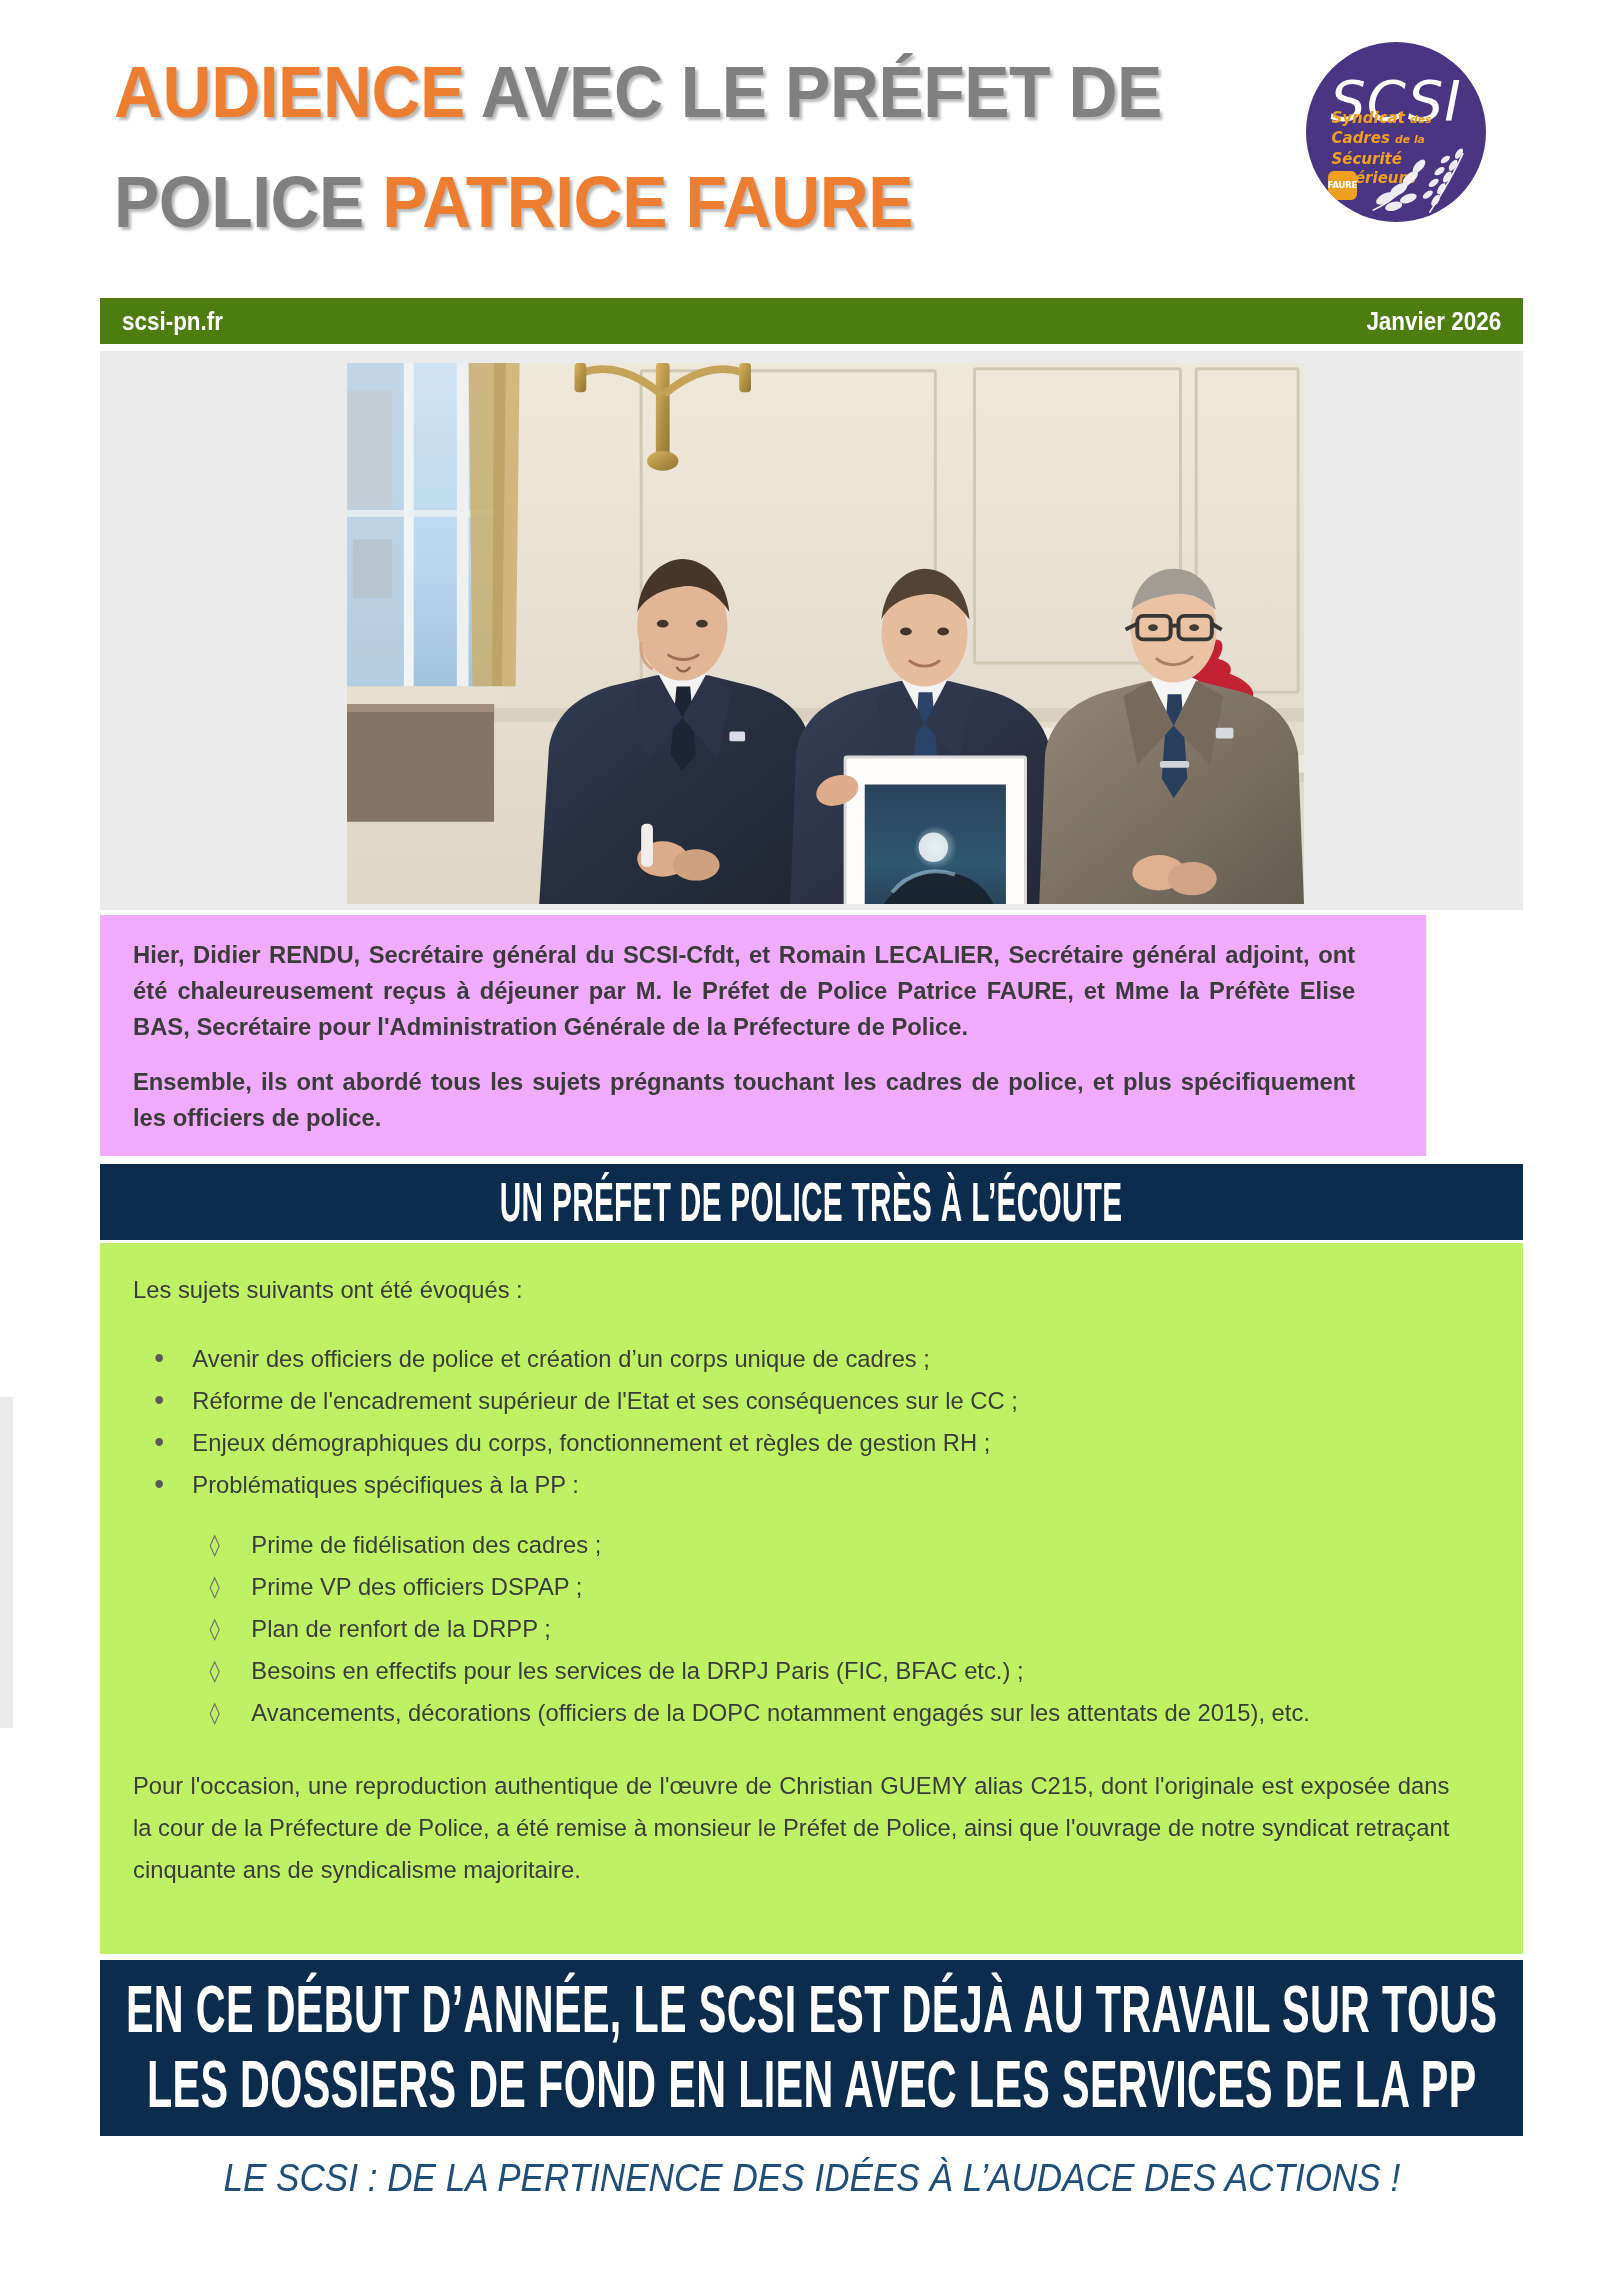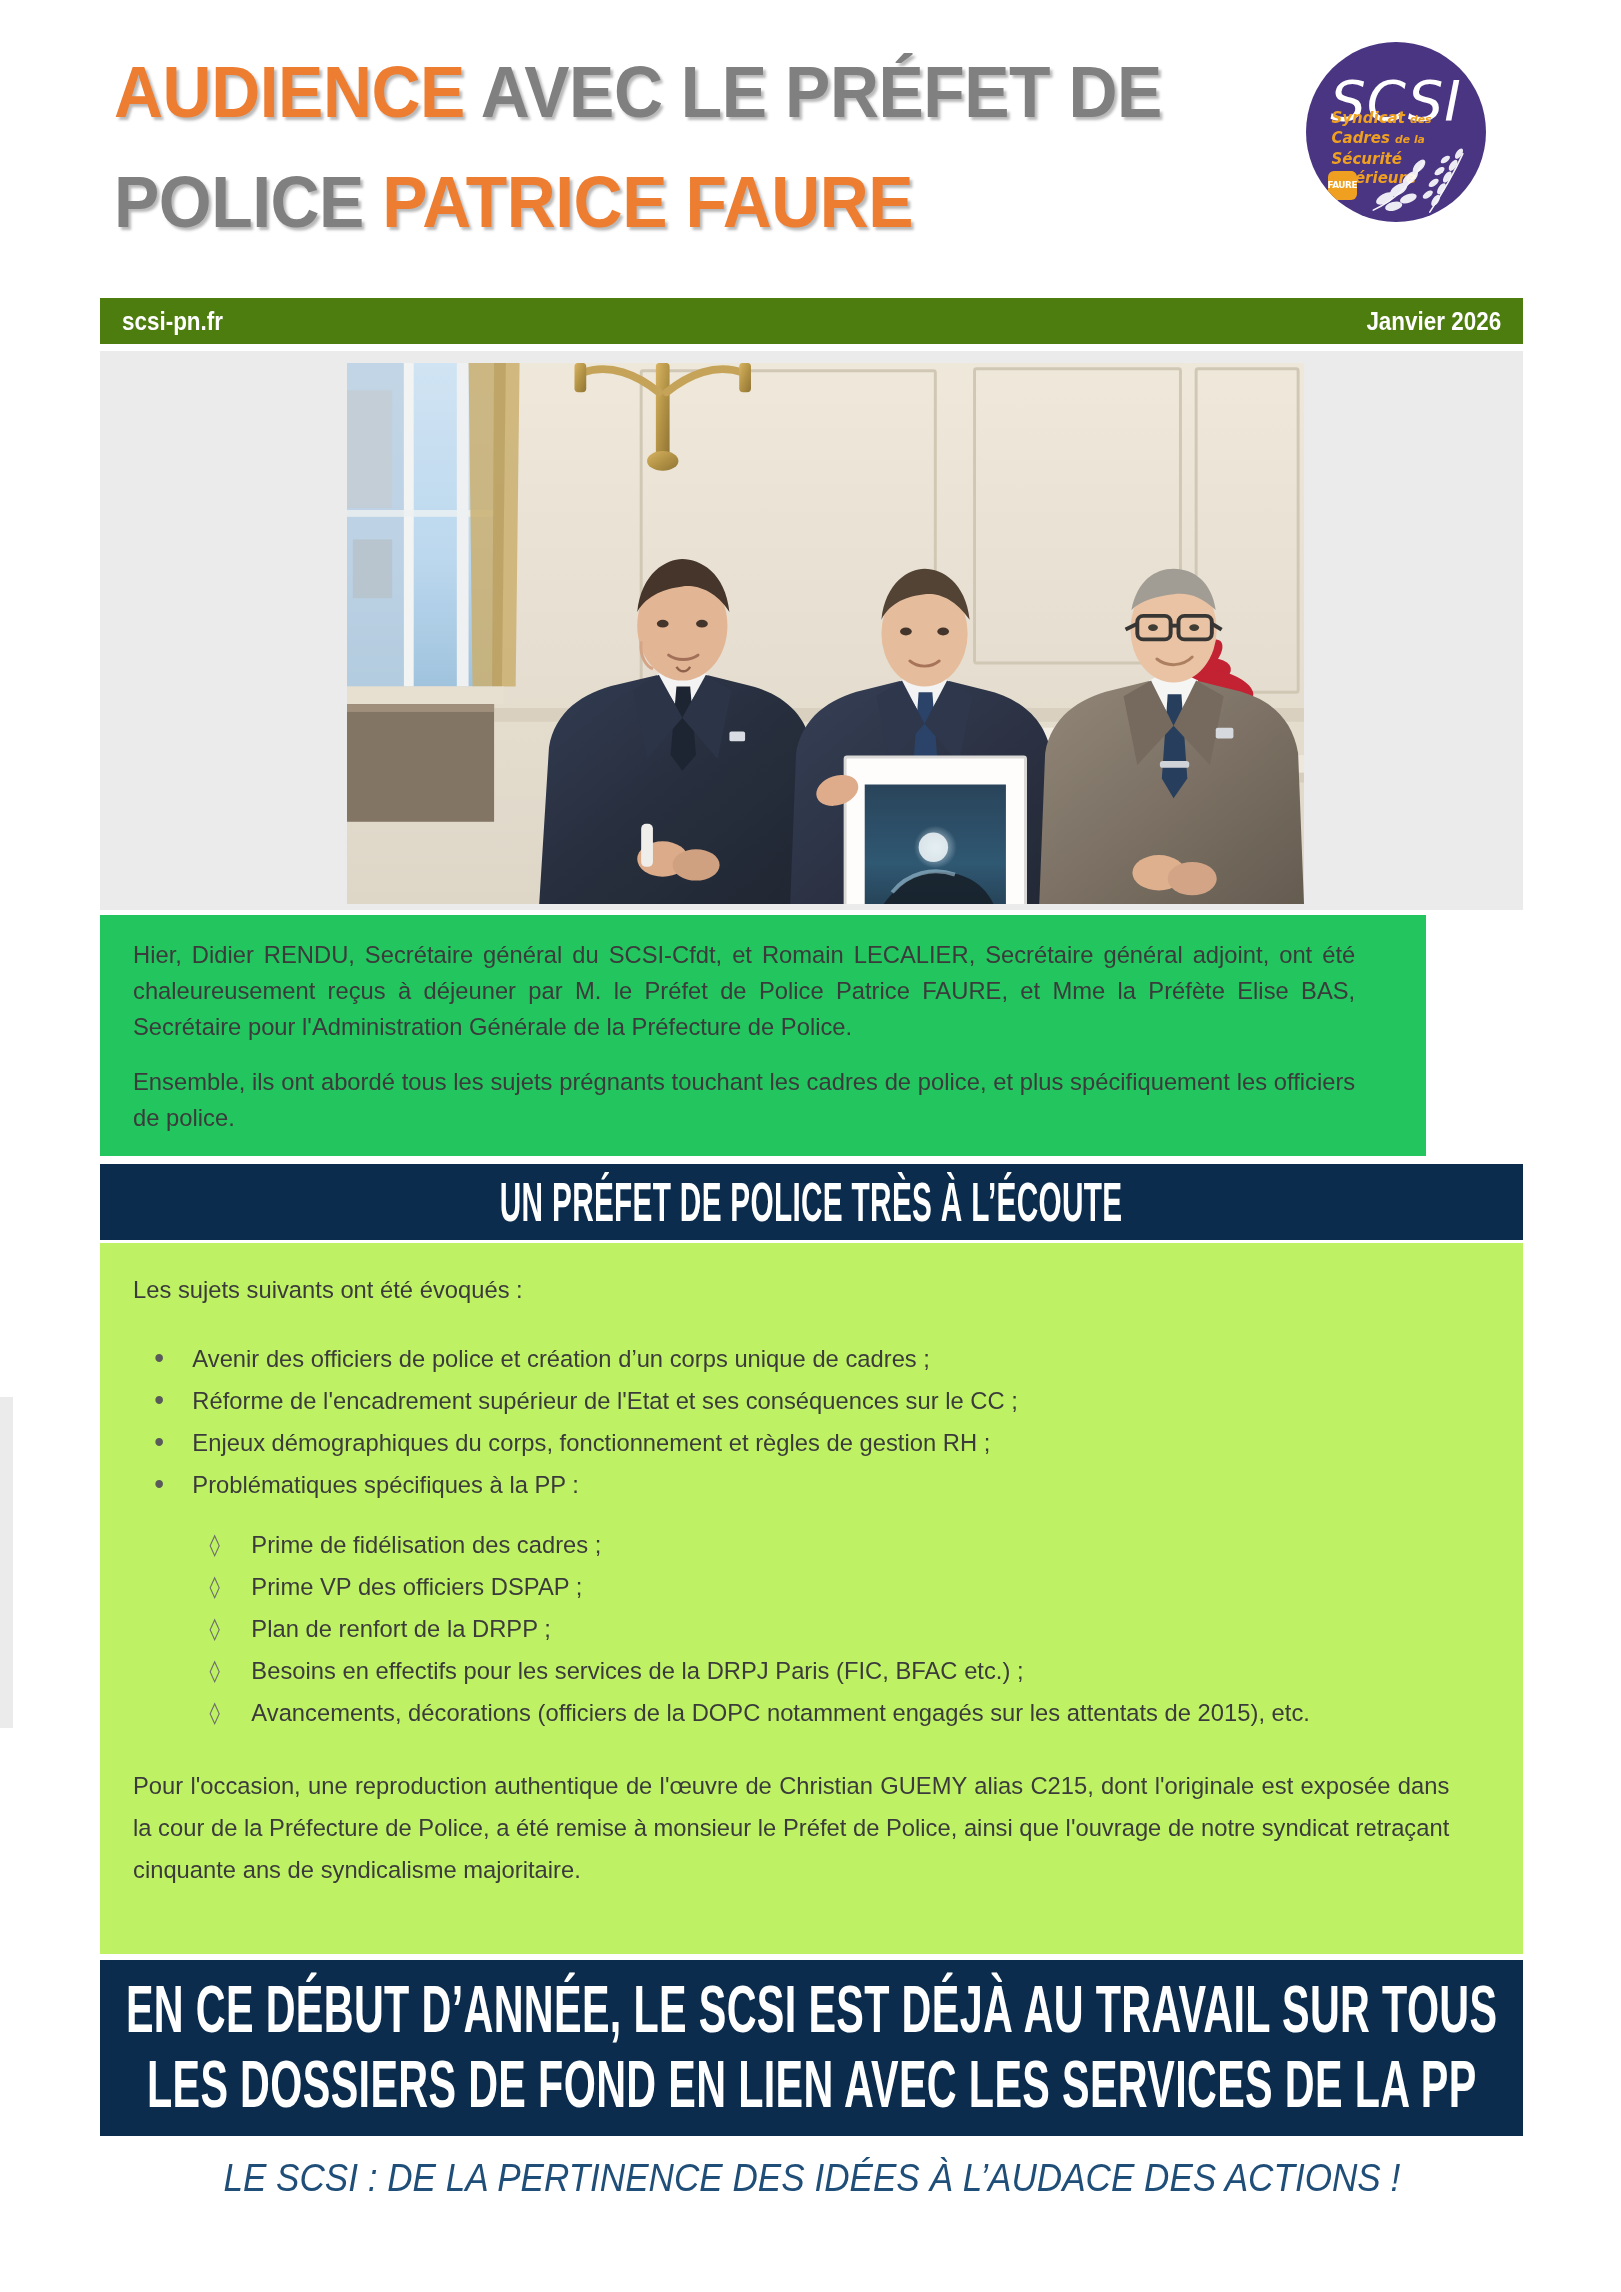--- a/index.html
+++ b/index.html
@@ -166,23 +166,24 @@
   }
   .photo svg { display: block; width: 100%; height: 100%; }
 
   
   .intro {
     position: absolute;
     left: 100px;
     top: 915px;
     width: 1326px;
     height: 241px;
-    background: #22c55e;
+    background: #f0abfc;
     box-sizing: border-box;
     padding: 21.6px 33px 0 33px;
+    font-weight: bold;
   }
   .intro p {
     margin: 0 0 19.6px 0;
     font-family: "Liberation Sans Narrow", "Liberation Sans", sans-serif;
     font-size: 24.5px;
     line-height: 36px;
     color: #3b3b3b;
     text-align: justify;
     transform: scaleX(0.97);
     transform-origin: left top;

